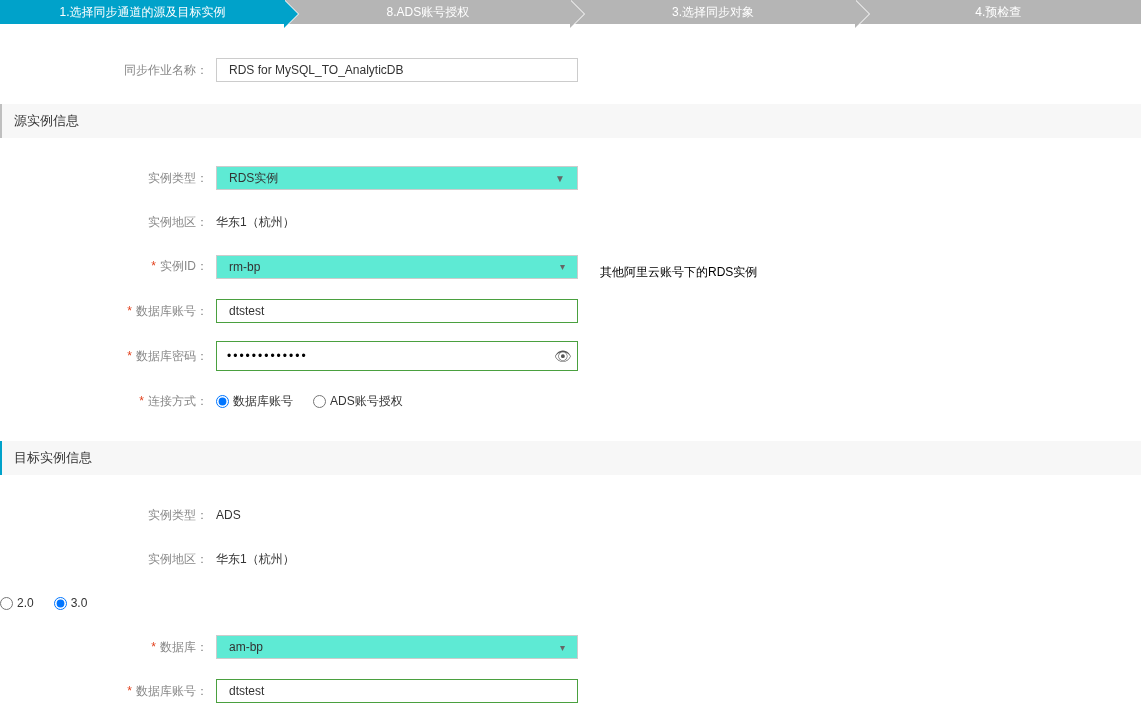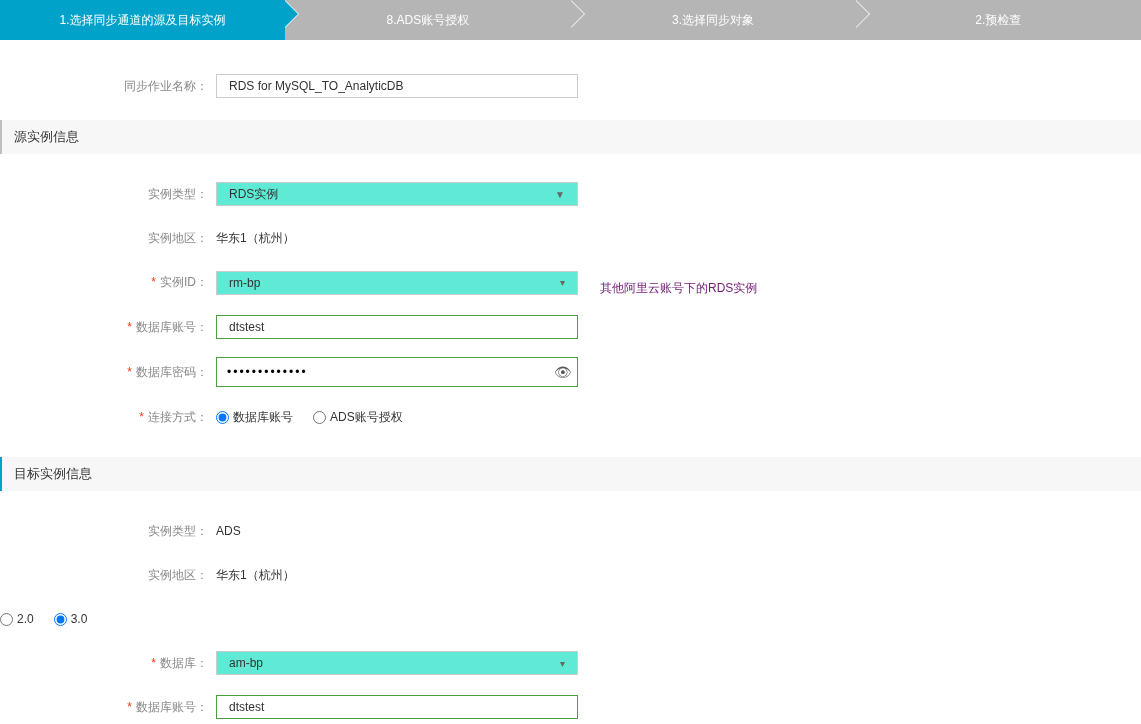--- a/index.html
+++ b/index.html
@@ -1,19 +1,19 @@
 <!DOCTYPE html>
 <html><head>
   <meta charset="utf-8">
   <style>
     * { box-sizing: border-box; margin: 0; padding: 0; }
     body { font-family: "Microsoft YaHei", Arial, sans-serif; font-size: 12px; color: #333; background: #fff; width: 1141px; }
 
     
-    .steps { display: flex; height: 40px; justify-content: space-between; }
+    .steps { display: flex; height: 24px; justify-content: space-between; }
     .step { flex: 1; display: flex; align-items: center; justify-content: center; color: #fff; position: relative; font-size: 12px; }
     .step.active { background: #00a2ca; }
     .step.inactive { background: #b5b5b5; }
     .step::after { content: ''; position: absolute; right: -13px; top: 0; width: 0; height: 0; border-top: 14px solid transparent; border-bottom: 14px solid transparent; z-index: 2; }
     .step.active::after { border-left: 14px solid #00a2ca; }
     .step.inactive::after { border-left: 14px solid #b5b5b5; }
     .step::before { content: ''; position: absolute; left: 0; top: 0; width: 0; height: 0; border-top: 14px solid transparent; border-bottom: 14px solid transparent; border-left: 14px solid #fff; z-index: 1; }
     .step:first-child::before { display: none; }
     .step:last-child::after { display: none; }
 
@@ -31,39 +31,39 @@
     .value { color: #333; font-size: 12px; }
 
     
     .text-input, .select-input { width: 362px; height: 24px; border: 1px solid #ccc; padding: 0 12px; font-size: 12px; color: #333; }
     .select-input { display: flex; align-items: center; justify-content: space-between; background: #5eead4; cursor: pointer; }
     .select-input .caret { font-size: 10px; color: #666; }
     .green-border { border-color: #4aa03f; }
     .pwd-wrap { display: flex; align-items: center; width: 362px; border: 1px solid #4aa03f; background: #fff; }
     .pwd-wrap input { border: none; flex: 1; height: 28px; padding: 0 10px; font-size: 12px; outline: none; letter-spacing: 2px; }
     .eye { width: 28px; text-align: center; cursor: pointer; color: #555; font-size: 14px; }
-    .link { color: #701a75; margin-left: 22px; font-size: 12px; cursor: pointer; margin-top: 12px; }
+    .link { color: #000000; margin-left: 22px; font-size: 12px; cursor: pointer; margin-top: 12px; }
     .radio-item { margin-right: 20px; font-size: 12px; color: #333; }
     .radio-item input { vertical-align: middle; margin-right: 4px; }
   </style>
 </head>
 <body>
 
 <div class="steps">
   <div class="step active">
       <span>1.选择同步通道的源及目标实例</span>
     </div>
   <div class="step inactive">
       <span>8.ADS账号授权</span>
     </div>
   <div class="step inactive">
       <span>3.选择同步对象</span>
     </div>
   <div class="step inactive">
-      <span>2.预检查</span>
+      <span>4.预检查</span>
     </div>
 </div>
 
 <div class="top-row">
   <span class="label">同步作业名称：</span>
   <input class="text-input" value="RDS for MySQL_TO_AnalyticDB" style="">
 </div>
 
 <div class="section-title">源实例信息</div>
 <div class="section-body">

